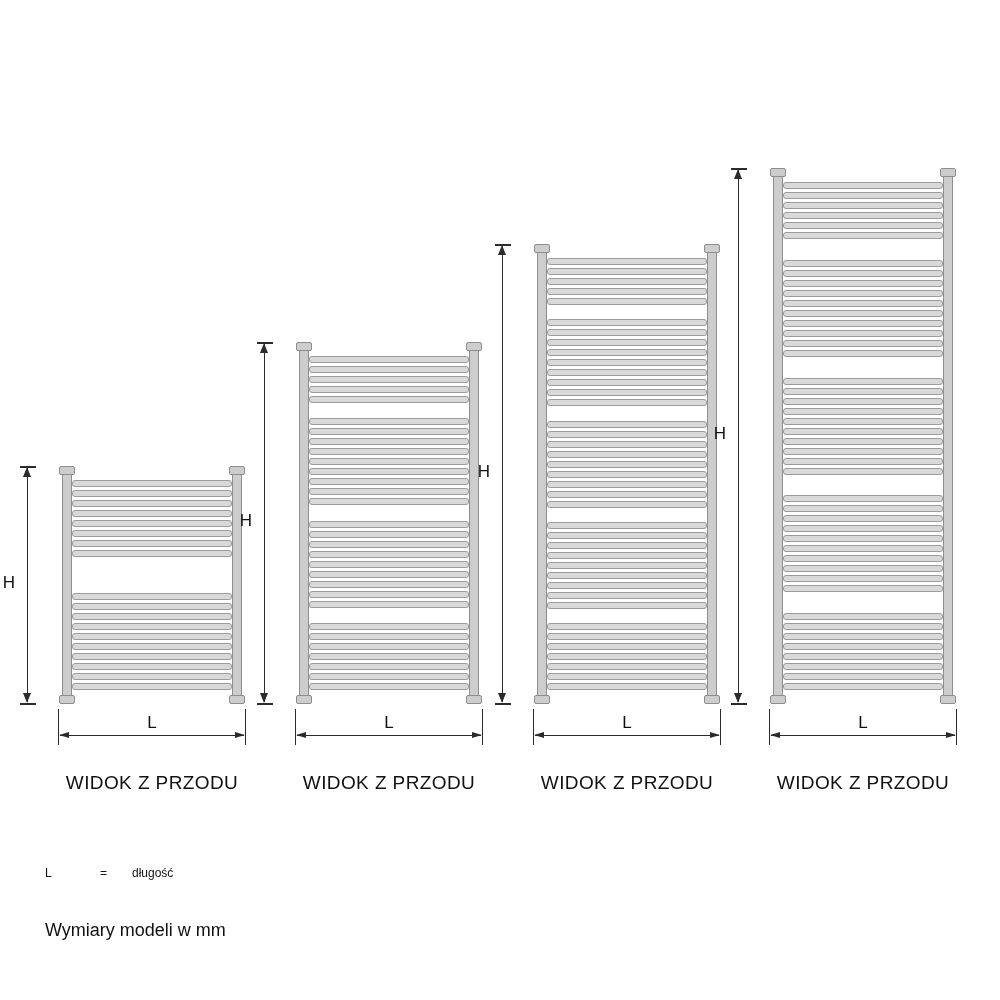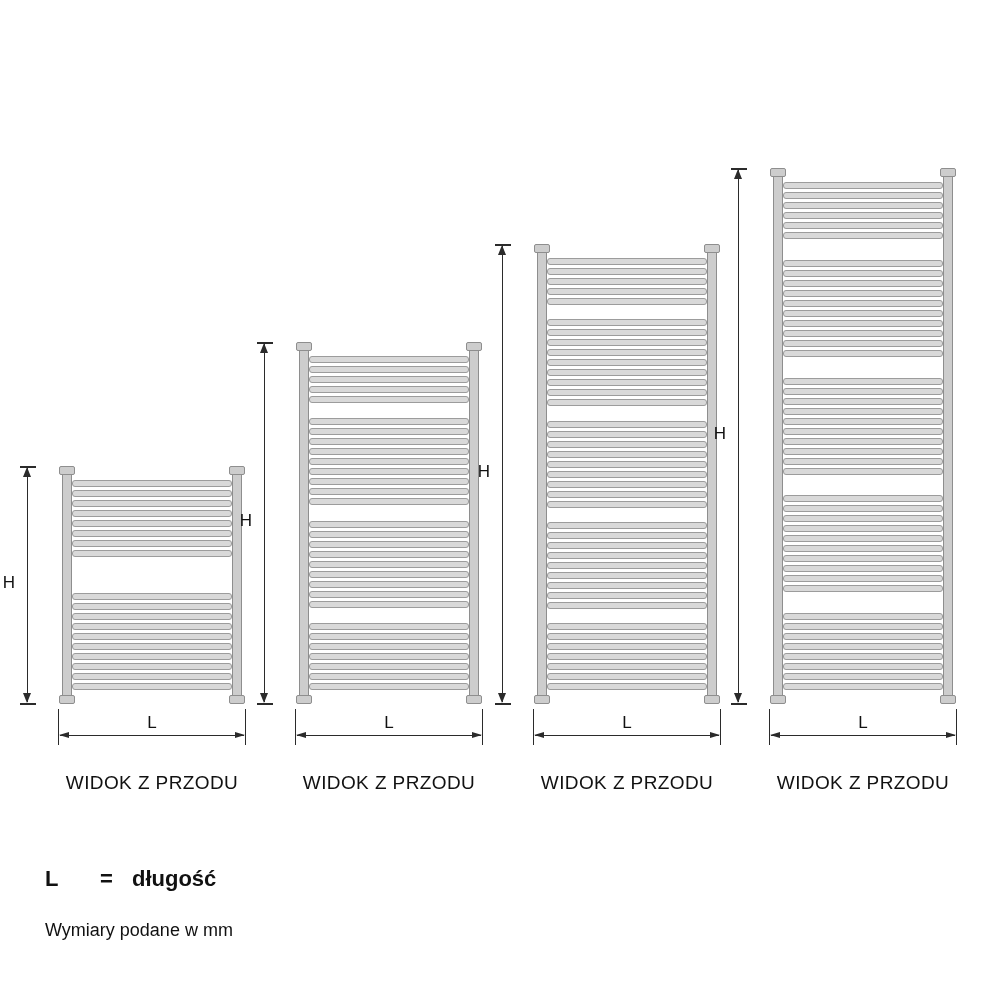--- a/index.html
+++ b/index.html
@@ -30,21 +30,21 @@
        border:1px solid var(--rail-border);box-sizing:border-box;border-radius:2px;}
   .tubes{position:absolute;left:14px;right:14px;top:14px;bottom:14px;
          display:flex;flex-direction:column;justify-content:space-between;}
   .tube-group{display:flex;flex-direction:column;gap:3px;}
   .tube{height:7px;background:var(--tube-fill);border:1px solid var(--tube-border);
         box-sizing:border-box;border-radius:3px;}
 
   .view-label{position:absolute;font-size:19px;letter-spacing:0.4px;color:#111;
               text-align:center;white-space:nowrap;}
 
-  .legend-row{position:absolute;left:45px;top:866px;font-size:22px;color:#111;font-weight:bold;}
+  .legend-row{position:absolute;left:45px;top:866px;font-size:12px;color:#111;}
   .leg-sym{display:inline-block;width:55px;}
   .leg-eq{display:inline-block;width:32px;}
   .units-note{position:absolute;left:45px;top:920px;font-size:18px;color:#111;}
 </style>
 </head>
 <body>
 
 <div class="page" style="--tube-fill: #d9d9d9; --tube-border: #9c9c9c; --rail-fill: #cdcdcd; --rail-border: #8e8e8e; --line: #2b2b2b;">
 
   <div id="diagram">
@@ -326,14 +326,14 @@
           <div class="dim-label" style="left: 153px; top: 555px; width: 22px;">L</div>
         </div>
         <div class="view-label" style="left: 44px; top: 614px; width: 240px;">WIDOK Z PRZODU</div>
       </div>
     </div>
 
   <div class="legend-row">
     <span class="leg-sym">L</span><span class="leg-eq">=</span><span class="leg-def">długość</span>
   </div>
 
-  <div class="units-note">Wymiary podane w mm</div>
+  <div class="units-note">Wymiary modeli w mm</div>
 </div>
 
 </body></html>

